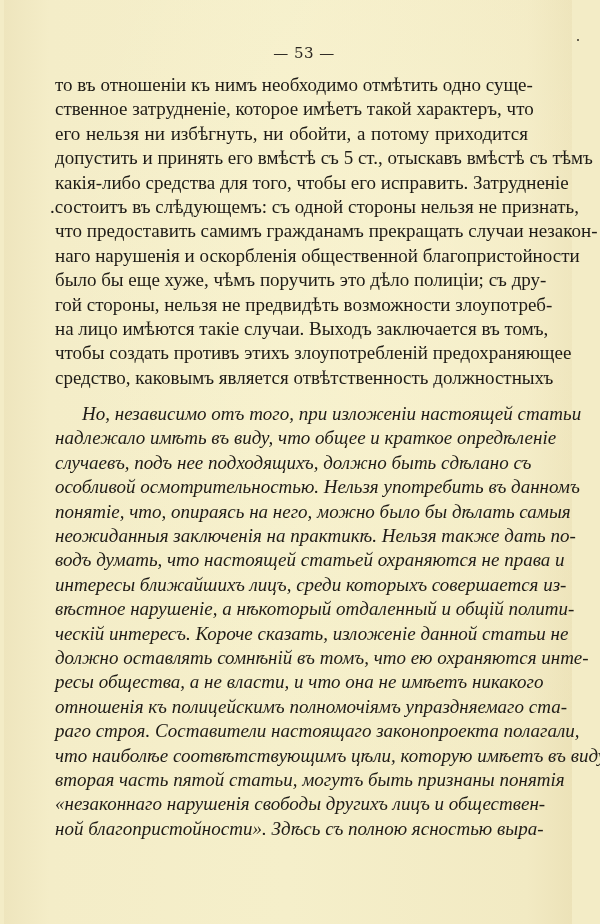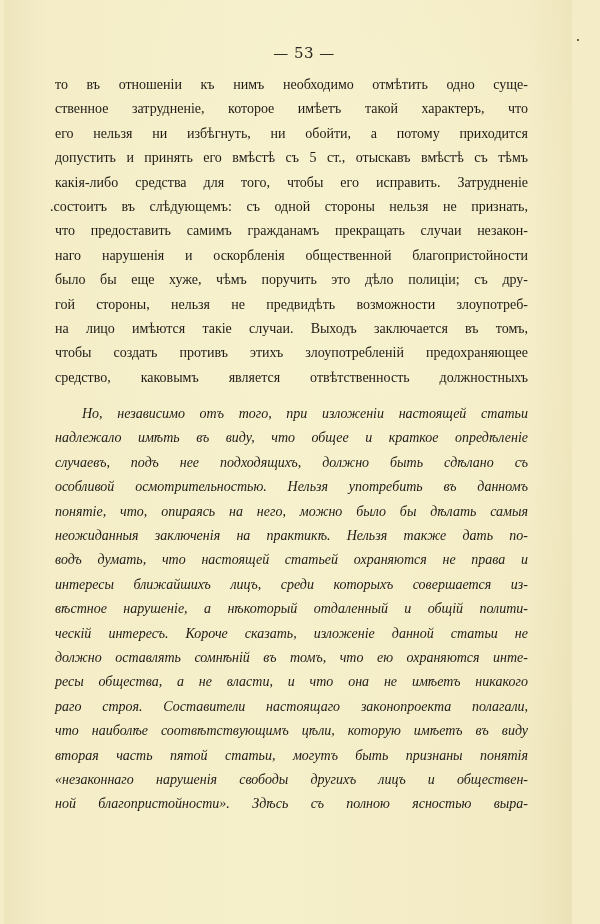--- a/index.html
+++ b/index.html
@@ -32,21 +32,21 @@
       font-size: 15px;
       color: #2a2620;
       letter-spacing: 0.5px;
     }
     .text-block {
       position: absolute;
       left: 51px;
       top: 73px;
       width: 473px;
       font-family: "Liberation Serif", serif;
-      font-size: 14px;
+      font-size: 19px;
       color: #1e1b16;
       line-height: 24.4px;
     }
     .line {
       display: block;
       white-space: nowrap;
       text-align: justify;
       text-align-last: justify;
       height: 24.4px;
       overflow: visible;
@@ -102,20 +102,21 @@
       <span class="line">случаевъ, подъ нее подходящихъ, должно быть сдѣлано съ</span>
       <span class="line">особливой осмотрительностью. Нельзя употребить въ данномъ</span>
       <span class="line">понятiе, что, опираясь на него, можно было бы дѣлать самыя</span>
       <span class="line">неожиданныя заключенiя на практикѣ. Нельзя также дать по-</span>
       <span class="line">водъ думать, что настоящей статьей охраняются не права и</span>
       <span class="line">интересы ближайшихъ лицъ, среди которыхъ совершается из-</span>
       <span class="line">вѣстное нарушенiе, а нѣкоторый отдаленный и общiй полити-</span>
       <span class="line">ческiй интересъ. Короче сказать, изложенiе данной статьи не</span>
       <span class="line">должно оставлять сомнѣнiй въ томъ, что ею охраняются инте-</span>
       <span class="line">ресы общества, а не власти, и что она не имѣетъ никакого</span>
+      <span class="line">отношенiя къ полицейскимъ полномочiямъ упраздняемаго ста-</span>
       <span class="line">раго строя. Составители настоящаго законопроекта полагали,</span>
       <span class="line">что наиболѣе соотвѣтствующимъ цѣли, которую имѣетъ въ виду</span>
       <span class="line">вторая часть пятой статьи, могутъ быть признаны понятiя</span>
       <span class="line">«незаконнаго нарушенiя свободы другихъ лицъ и обществен-</span>
       <span class="line">ной благопристойности». Здѣсь съ полною ясностью выра-</span>
     </p>
   </div>
 </div>
 
 </body></html>

